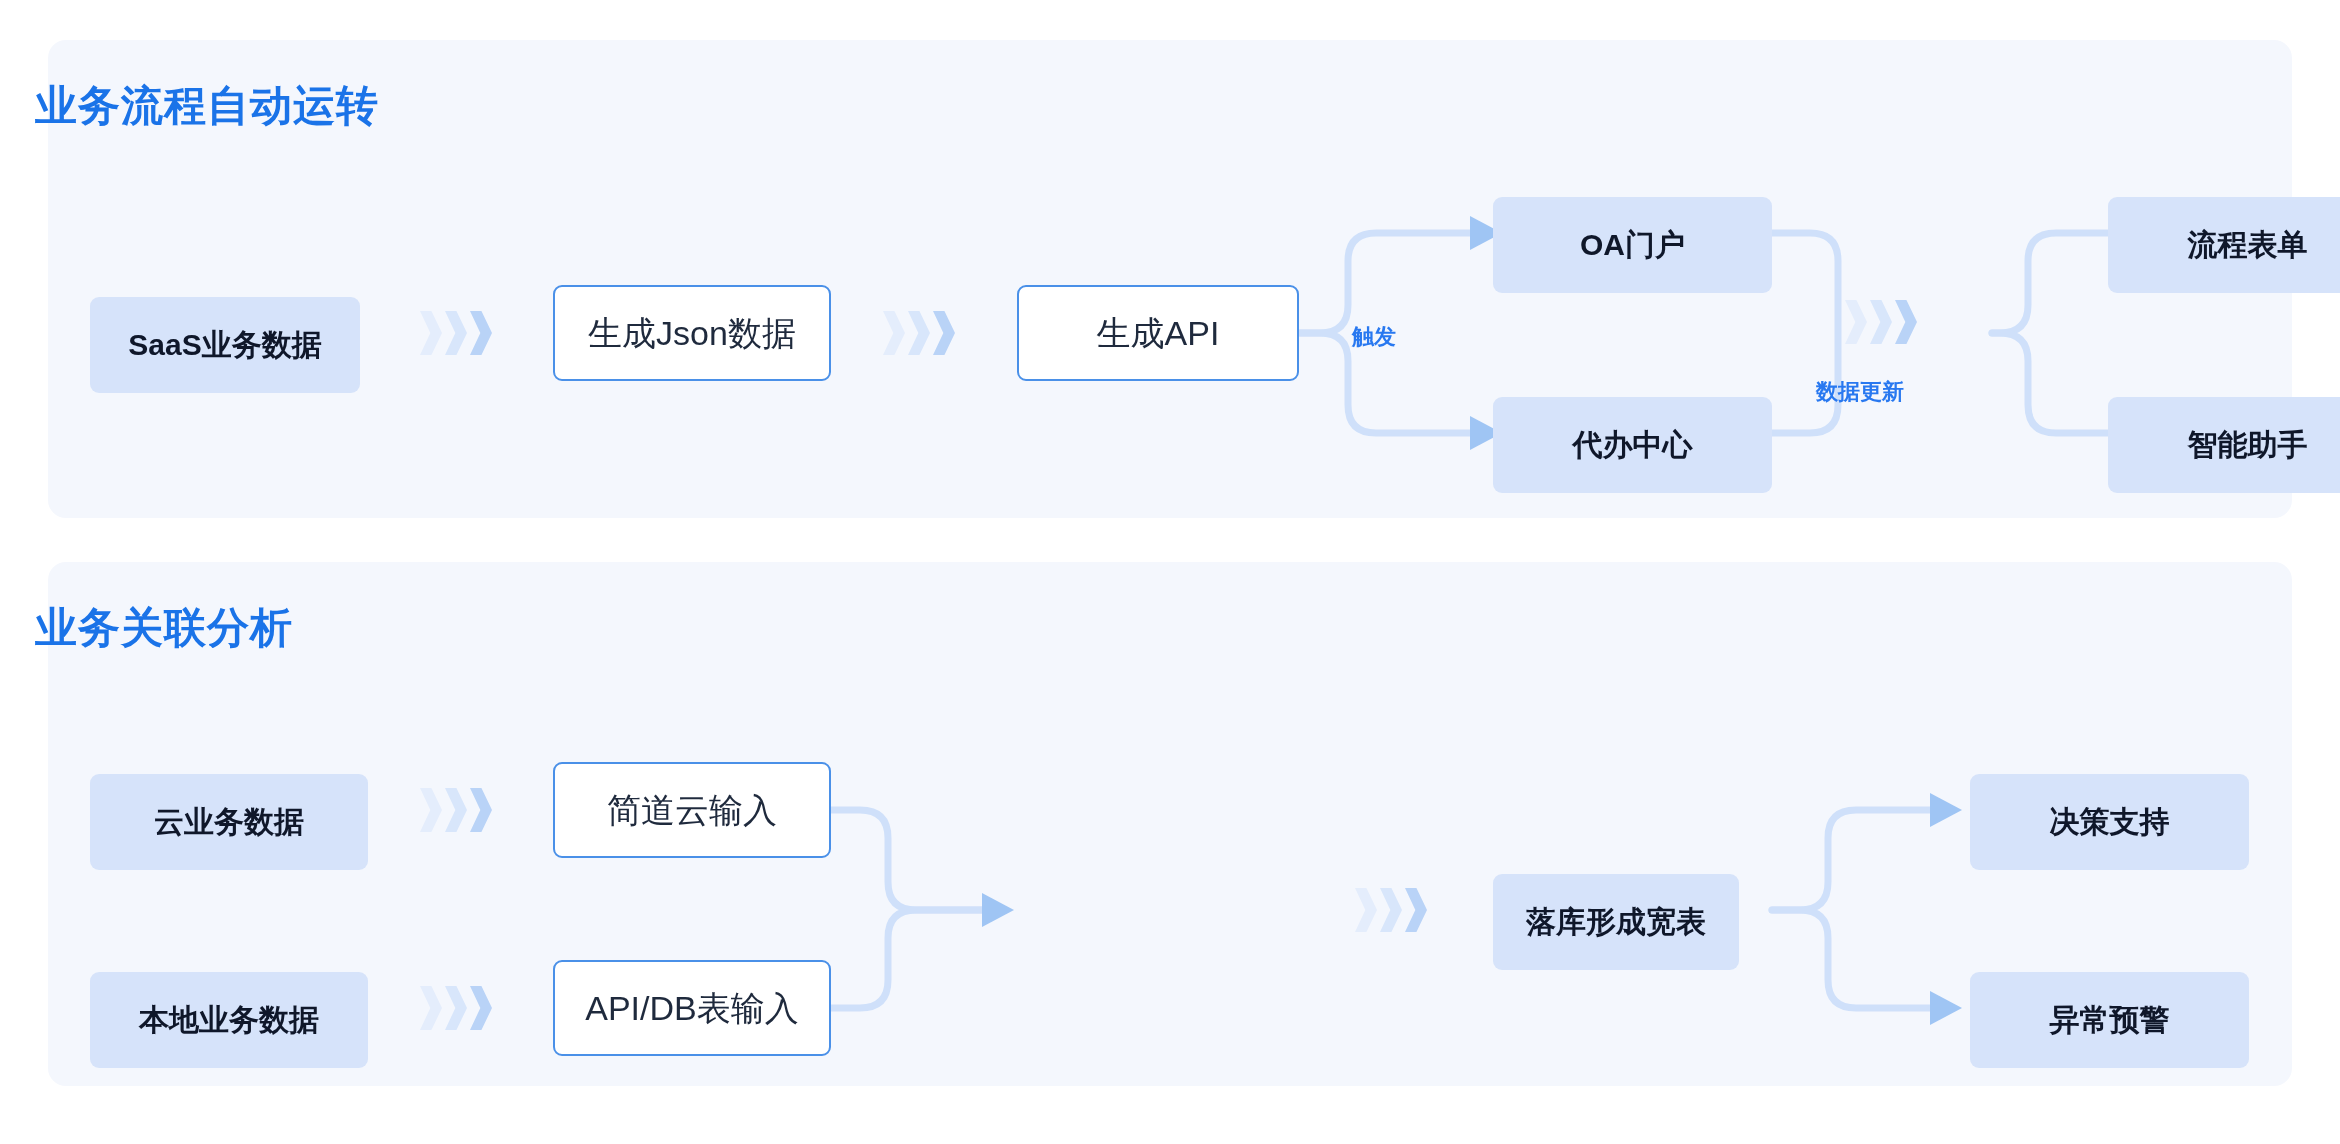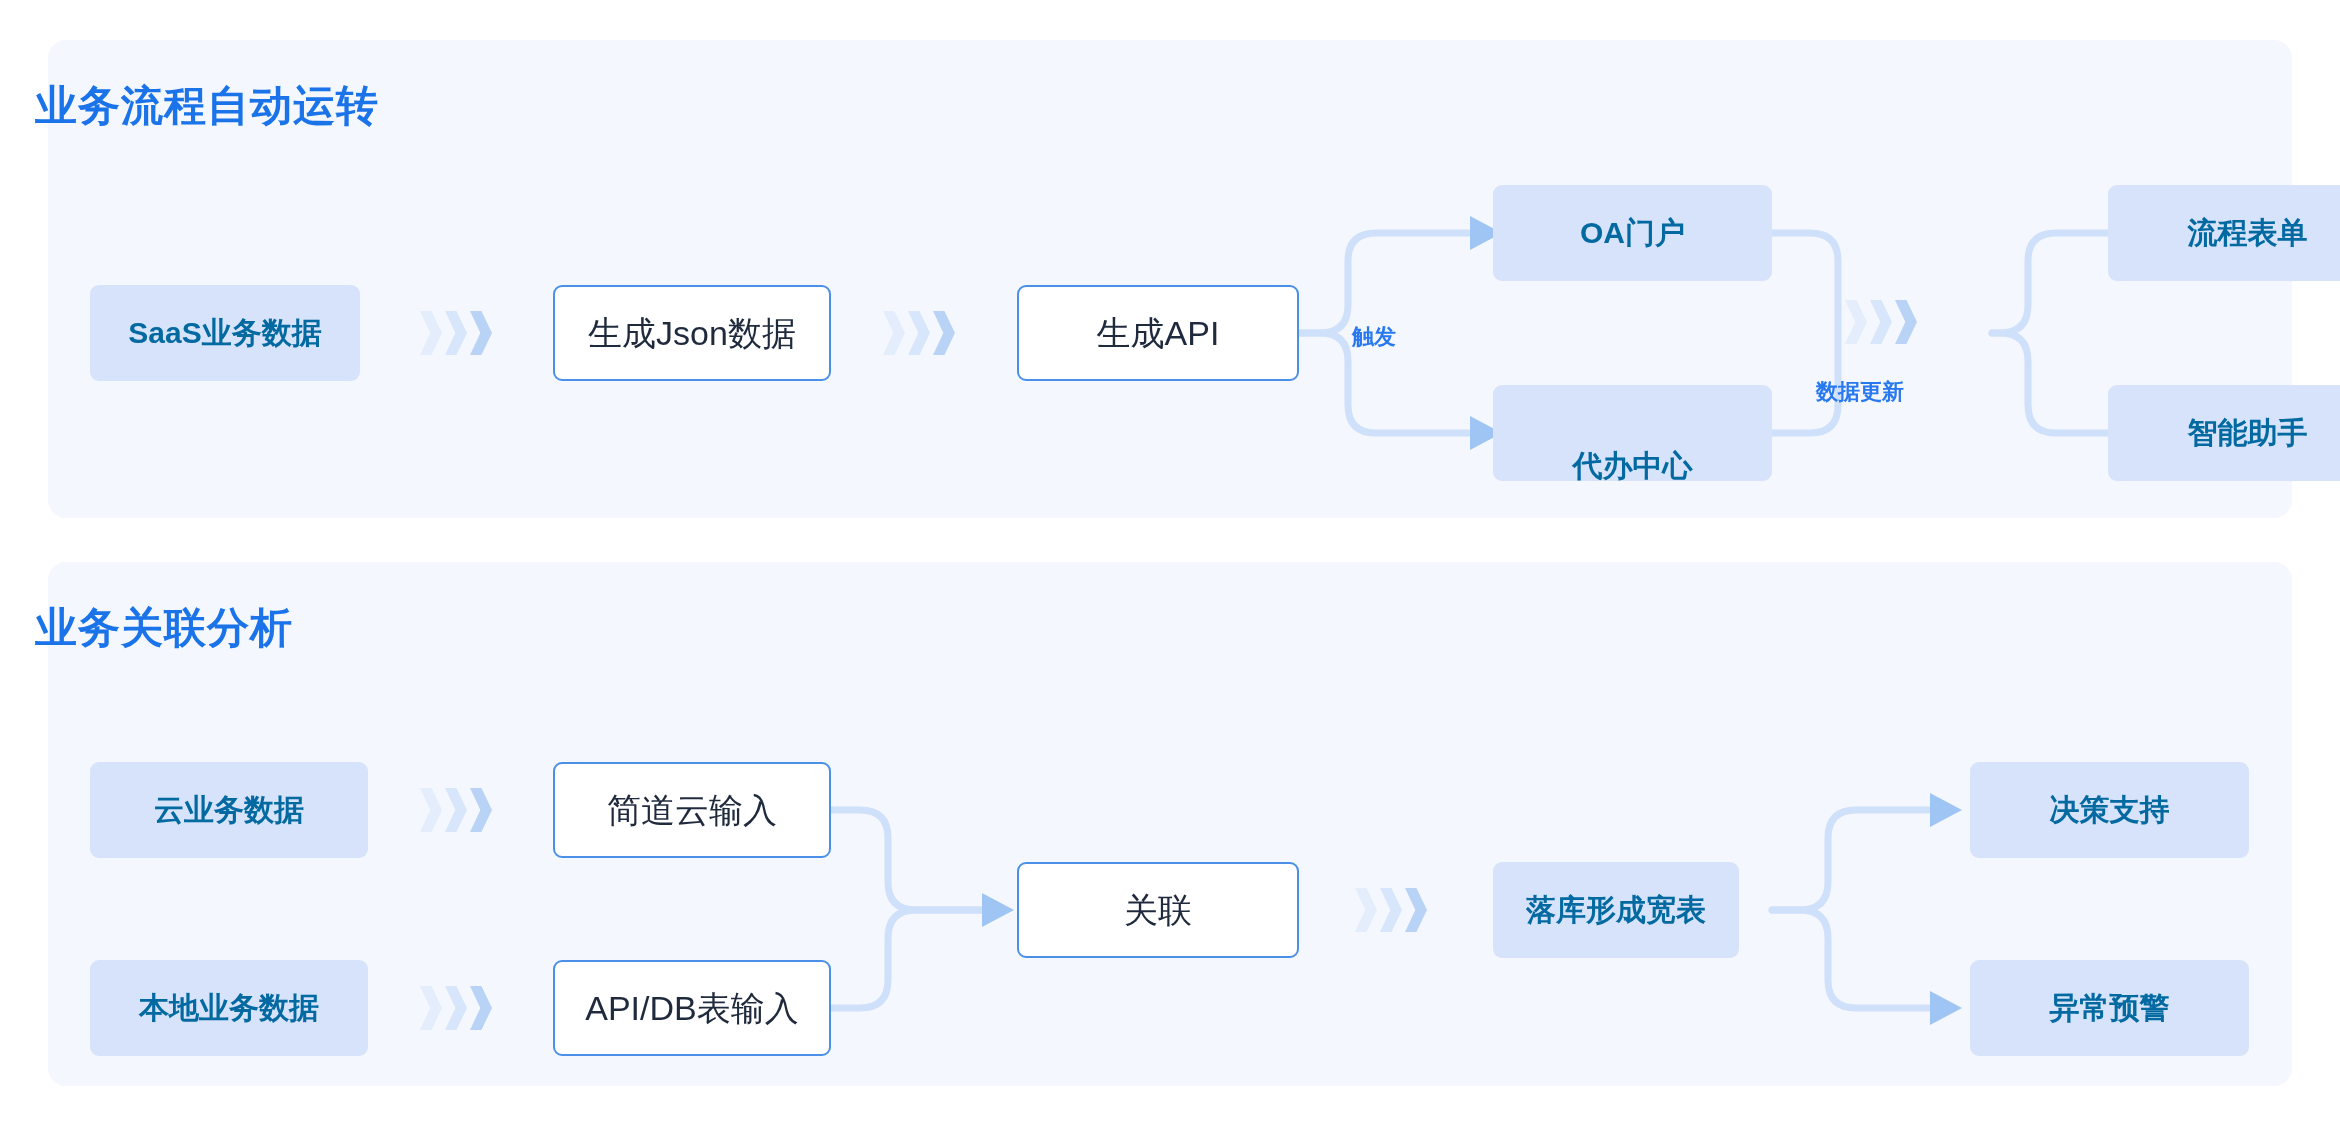--- a/index.html
+++ b/index.html
@@ -41,24 +41,25 @@
     align-items:center;
     justify-content:center;
     text-align:center;
     border-radius:10px;
     white-space:nowrap;
     line-height:1;
     z-index:4;
   }
   .node.filled{
     background:#d6e3fa;
-    color:#0369a1;
+    color:#0f172a;
     font-size:30px;
     font-weight:bold;
     border-radius:9px;
+    margin-top:12px;
   }
   .node.outline{
     background:#ffffff;
     color:#1f2a3d;
     font-size:34px;
     font-weight:normal;
     border:2px solid #4a90e8;
     border-radius:9px;
   }
 
@@ -135,21 +136,21 @@
   <div class="node outline" style="left:1017px; top:285px; width:282px; height:96px;">
     <span>生成API</span>
   </div>
 
   <div class="edge-label" style="left:1352px; top:322px;">触发</div>
 
   <div class="node filled" style="left:1493px; top:185px; width:279px; height:96px;">
     <span>OA门户</span>
   </div>
 
-  <div class="node filled" style="left:1493px; top:385px; width:279px; height:96px;align-items:flex-end;">
+  <div class="node filled" style="left:1493px; top:385px; width:279px; height:96px;">
     <span>代办中心</span>
   </div>
 
   <div class="chev" style="left:1845px; top:300px;">
     <i></i>
     <i></i>
     <i></i>
   </div>
 
   <div class="edge-label" style="left:1816px; top:377px;">数据更新</div>
@@ -198,23 +199,20 @@
   <div class="chev" style="left:420px; top:986px;">
     <i></i>
     <i></i>
     <i></i>
   </div>
 
   <div class="node outline" style="left:553px; top:960px; width:278px; height:96px;">
     <span>API/DB表输入</span>
   </div>
 
-  <div class="node outline" style="left:1017px; top:862px; width:282px; height:96px;">
-    <span>关联</span>
-  </div>
 
   <div class="chev" style="left:1355px; top:888px;">
     <i></i>
     <i></i>
     <i></i>
   </div>
 
   <div class="node filled" style="left:1493px; top:862px; width:246px; height:96px;">
     <span>落库形成宽表</span>
   </div>

